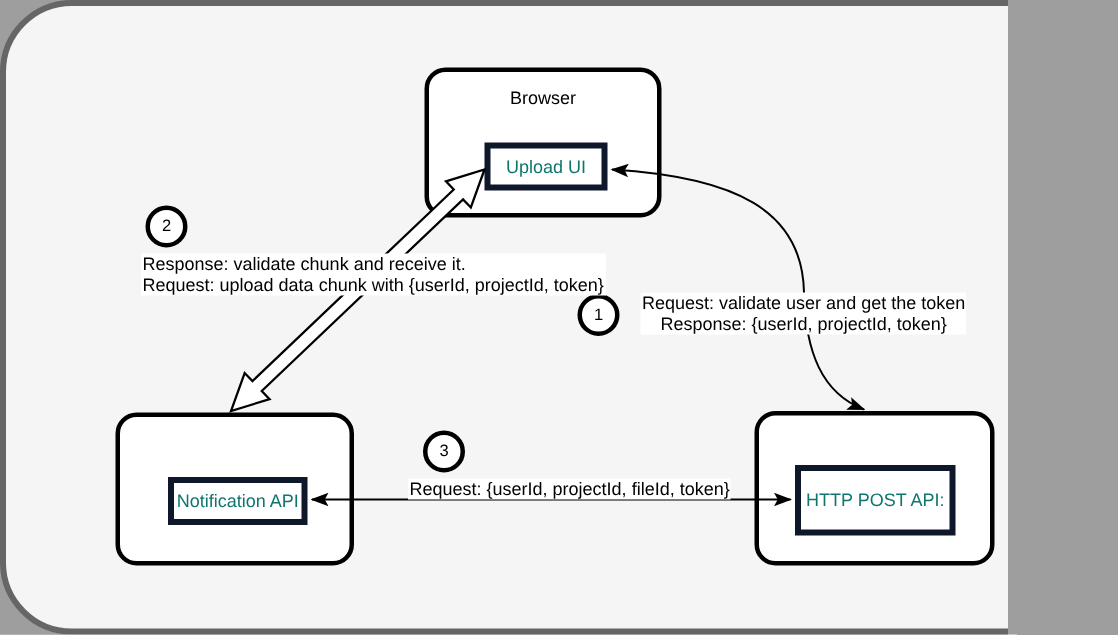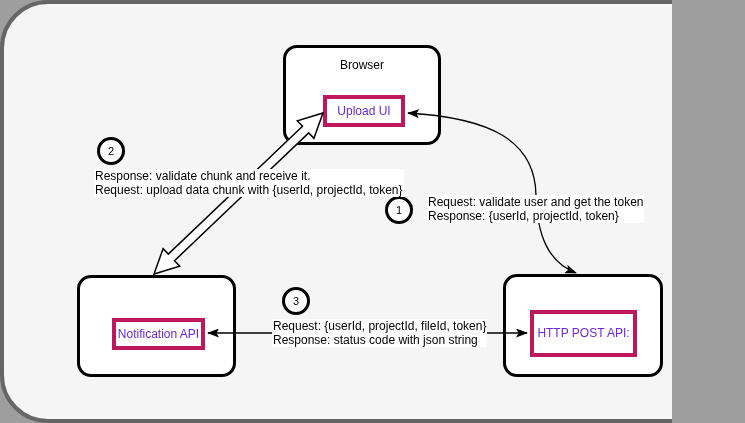--- a/index.html
+++ b/index.html
@@ -2,23 +2,23 @@
 <html><head>
 <meta charset="utf-8">
 <style>
   html,body{margin:0;padding:0;}
   body{font-family:"Liberation Sans",sans-serif;background:#9e9e9e;}
   #stage{position:relative;width:672px;height:423px;background:#9e9e9e;overflow:hidden;}
   .surface{position:absolute;left:0;top:0;width:737px;height:415px;background:#f5f5f5;
            border:4px solid #666666;border-radius:48px;}
   .node{position:absolute;background:#ffffff;border:3px solid #000000;border-radius:14px;box-sizing:border-box;}
   .node-title{position:absolute;font-size:12px;line-height:14px;color:#000;text-align:center;}
-  .component{position:absolute;background:#ffffff;border:4px solid #be185d;box-sizing:border-box;
+  .component{position:absolute;background:#ffffff;border:4px solid #0f172a;box-sizing:border-box;
              display:flex;align-items:center;justify-content:center;
-             font-size:12px;line-height:15px;color:#6d28d9;text-align:center;}
+             font-size:12px;line-height:15px;color:#0f766e;text-align:center;}
   .num-circle{position:absolute;width:28px;height:28px;box-sizing:border-box;background:#ffffff;
               border:3px solid #000000;border-radius:50%;display:flex;align-items:center;justify-content:center;
               font-size:11px;color:#000;}
   .edge-label{position:absolute;background:#ffffff;font-size:12px;line-height:14px;color:#000;
               padding:0 1px;white-space:nowrap;}
   #connectors{position:absolute;left:0;top:0;pointer-events:none;}
 </style>
 </head>
 <body>
 
@@ -50,26 +50,25 @@
     <path d="M 208 333 L 527 333" fill="none" stroke="#000" stroke-width="1.3" marker-start="url(#ah)" marker-end="url(#ah)"></path>
 
     <path d="M 323 113 L 313.9 138.3 L 308.7 132.9 L 174.5 260.7 L 179.7 266.1
              L 154 274 L 163.1 248.7 L 168.3 254.1 L 302.5 126.3 L 297.3 120.9 Z" fill="#ffffff" stroke="#000" stroke-width="1.5" stroke-linejoin="miter"></path>
   </svg>
 
   <div class="num-circle" style="left:385px;top:196px;">1</div>
   <div class="num-circle" style="left:97px;top:137px;">2</div>
   <div class="num-circle" style="left:282px;top:287px;">3</div>
 
-  <div class="edge-label" style="left:427px;top:195px;">
+  <div class="edge-label" style="left:427px;top:195px;text-align:center;">
     <div>Request: validate user and get the token</div>
     <div>Response: {userId, projectId, token}</div>
   </div>
   <div class="edge-label" style="left:94px;top:169px;">
     <div>Response: validate chunk and receive it.</div>
     <div>Request: upload data chunk with {userId, projectId, token}</div>
   </div>
   <div class="edge-label" style="left:272px;top:319px;">
     <div>Request: {userId, projectId, fileId, token}</div>
-    <div>Response: status code with json string</div>
   </div>
 
 </div>
 
 </body></html>

